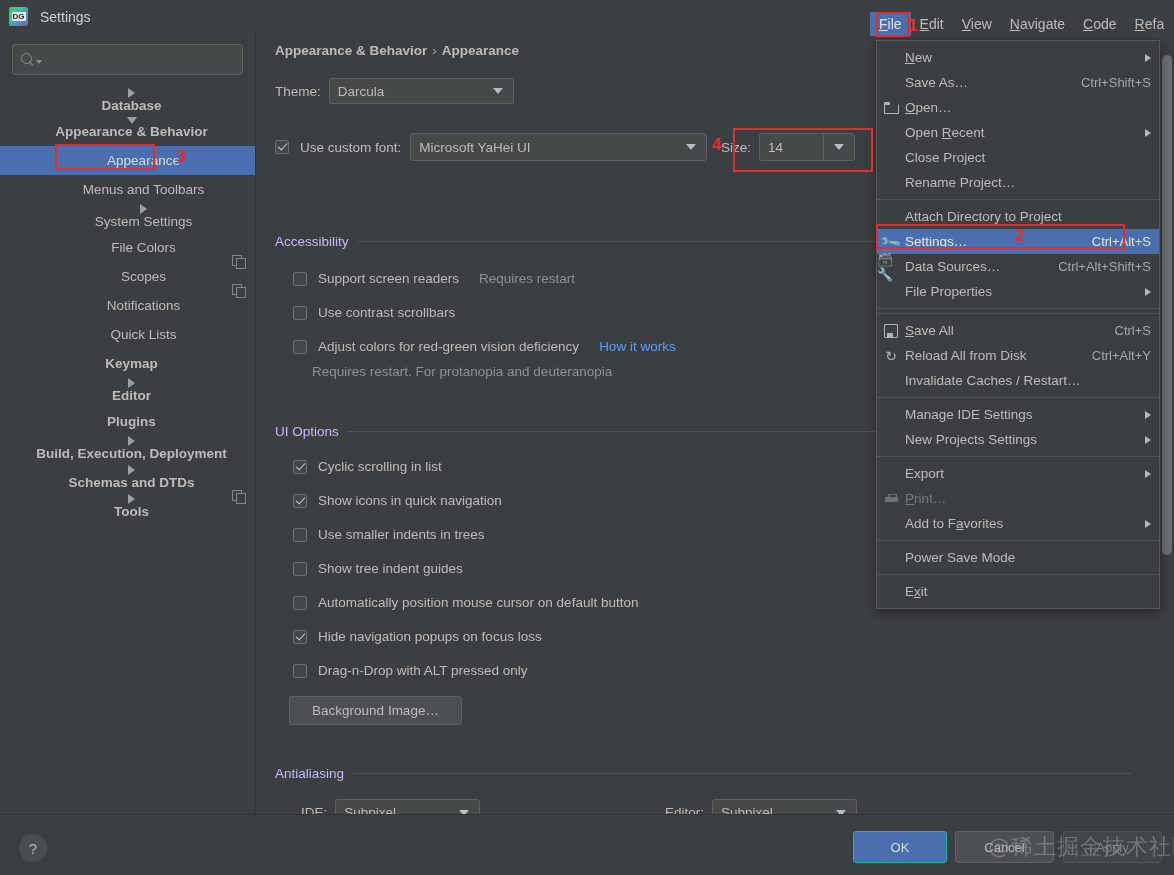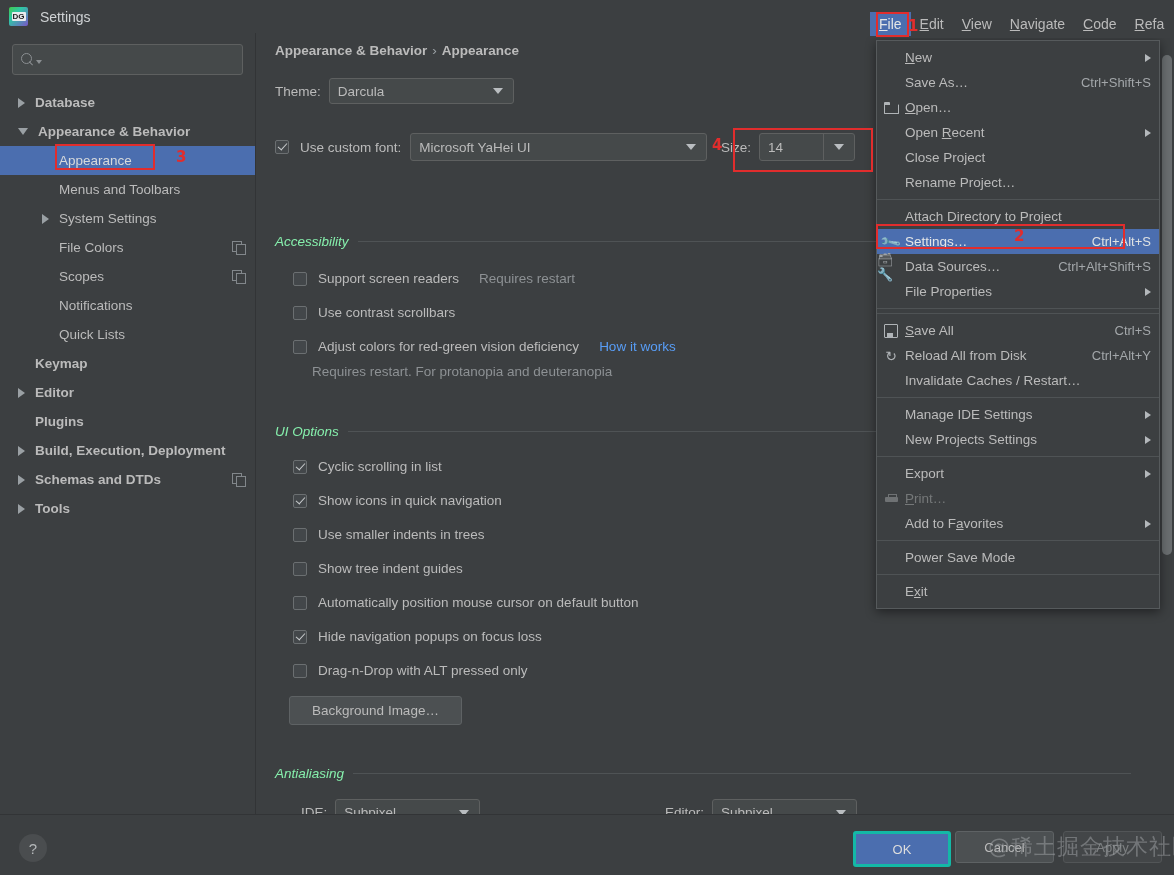--- a/index.html
+++ b/index.html
@@ -29,21 +29,21 @@
   
   .sidebar{position:absolute;left:0;top:0;width:255px;height:782px;background:#3c3f41;border-right:1px solid #323436;}
   .searchwrap{padding:11px 12px 0 12px;}
   .search{height:29px;background:#45494a;border:1px solid #5e6060;border-radius:3px;display:flex;align-items:center;padding:0 8px;}
   .mag{width:13px;height:13px;position:relative;flex:0 0 auto;}
   .mag::before{content:"";position:absolute;left:0;top:0;width:9px;height:9px;border:1.4px solid #8b8f92;border-radius:50%;}
   .mag::after{content:"";position:absolute;left:8px;top:8px;width:5px;height:1.4px;background:#8b8f92;transform:rotate(45deg);transform-origin:left center;}
   .magcar{width:0;height:0;border-left:3px solid transparent;border-right:3px solid transparent;border-top:4px solid #8b8f92;margin-left:2px;margin-top:4px;}
 
   .tree{margin-top:13px;}
-  .trow{height:29px;display:flex;align-items:center;position:relative;padding-right:10px;cursor:default;}
+  .trow{height:29px;display:flex;align-items:center;position:relative;padding-right:10px;cursor:default;flex-direction:column;}
   .trow.sel{background:#4b6eaf;}
   .trow .label{color:#bbbbbb;white-space:nowrap;}
   .trow.bold .label{font-weight:bold;color:#bbbbbb;}
   .trow.sel .label{color:#d6d9db;}
   .arrow{width:0;height:0;flex:0 0 auto;}
   .arrow.right{border-top:5px solid transparent;border-bottom:5px solid transparent;border-left:7px solid #9aa0a4;}
   .arrow.down{border-left:5px solid transparent;border-right:5px solid transparent;border-top:7px solid #9aa0a4;}
   .arrow.none{width:7px;height:7px;}
   .ind0{padding-left:18px;}
   .ind1{padding-left:42px;}
@@ -60,39 +60,39 @@
   .row{position:absolute;display:flex;align-items:center;}
   .lbl{color:#bbbbbb;}
   .combo{height:26px;background:#45494a;border:1px solid #5e6060;border-radius:3px;display:flex;align-items:center;padding:0 0 0 8px;box-sizing:border-box;}
   .combo .val{color:#bbbbbb;flex:1;white-space:nowrap;}
   .combo .car{width:0;height:0;border-left:5px solid transparent;border-right:5px solid transparent;border-top:6px solid #b9bdc0;margin:0 10px;}
 
   .chk{width:14px;height:14px;border:1px solid #6b6f71;border-radius:2px;background:#43474a;position:relative;flex:0 0 auto;box-sizing:border-box;}
   .chk.on::after{content:"";position:absolute;left:4px;top:0px;width:4px;height:8px;border:solid #c8cbcd;border-width:0 1.8px 1.8px 0;transform:rotate(42deg);}
 
   .grouphdr{position:absolute;display:flex;align-items:center;width:856px;}
-  .grouphdr .gtext{color:#86efac;padding-right:9px;white-space:nowrap;font-style:italic;}
+  .grouphdr .gtext{color:#c4b5fd;padding-right:9px;white-space:nowrap;}
   .grouphdr .gline{flex:1;height:1px;background:#4f5355;}
 
   .opt{position:absolute;display:flex;align-items:center;gap:11px;}
   .opt .otext{color:#bbbbbb;}
   .muted{color:#8d9194;}
   .link{color:#589df6;}
 
   .btn{height:28px;background:#4c5052;border:1px solid #5e6264;border-radius:3px;color:#bbbbbb;display:flex;align-items:center;justify-content:center;padding:0 13px;box-sizing:border-box;}
 
   .hr{position:absolute;left:0;width:1174px;height:1px;background:#323436;}
 
   
   .vscroll{position:absolute;right:2px;top:22px;width:10px;height:500px;background:#6a6e70;border-radius:5px;}
 
   
   .bottombar{position:absolute;left:0;top:815px;width:1174px;height:60px;background:#3c3f41;}
   .helpbtn{position:absolute;left:19px;top:834px;width:28px;height:28px;border-radius:50%;background:#4a4d4f;color:#b4b7b9;display:flex;align-items:center;justify-content:center;font-size:15px;}
-  .okbtn{position:absolute;left:853px;top:831px;width:92px;height:30px;background:#4b6eaf;border:3px solid #14b8a6;border-radius:3px;color:#ddd;display:flex;align-items:center;justify-content:center;font-size:13px;}
+  .okbtn{position:absolute;left:853px;top:831px;width:92px;height:30px;background:#4b6eaf;border:1px solid #14b8a6;border-radius:3px;color:#ddd;display:flex;align-items:center;justify-content:center;font-size:13px;}
   .cancelbtn{position:absolute;left:955px;top:831px;width:97px;height:30px;background:#4c5052;border:1px solid #5e6264;border-radius:3px;color:#bbb;display:flex;align-items:center;justify-content:center;font-size:13px;}
   .applybtn{position:absolute;left:1063px;top:831px;width:97px;height:30px;background:#434648;border:1px solid #525557;border-radius:3px;color:#7d8082;display:flex;align-items:center;justify-content:center;font-size:13px;}
   .watermark{position:absolute;left:988px;top:832px;font-size:22px;color:#9a9da0;opacity:.55;letter-spacing:1px;white-space:nowrap;font-family:"DejaVu Sans",sans-serif;}
 
   
   .menubar{position:absolute;left:870px;top:10px;height:28px;display:flex;align-items:center;background:#3c3f41;z-index:30;}
   .mitem{padding:4px 9px;color:#bbbbbb;font-size:14px;white-space:nowrap;}
   .mitem.active{background:#4b6eaf;color:#e3e5e6;}
   u{text-decoration:underline;}
 

